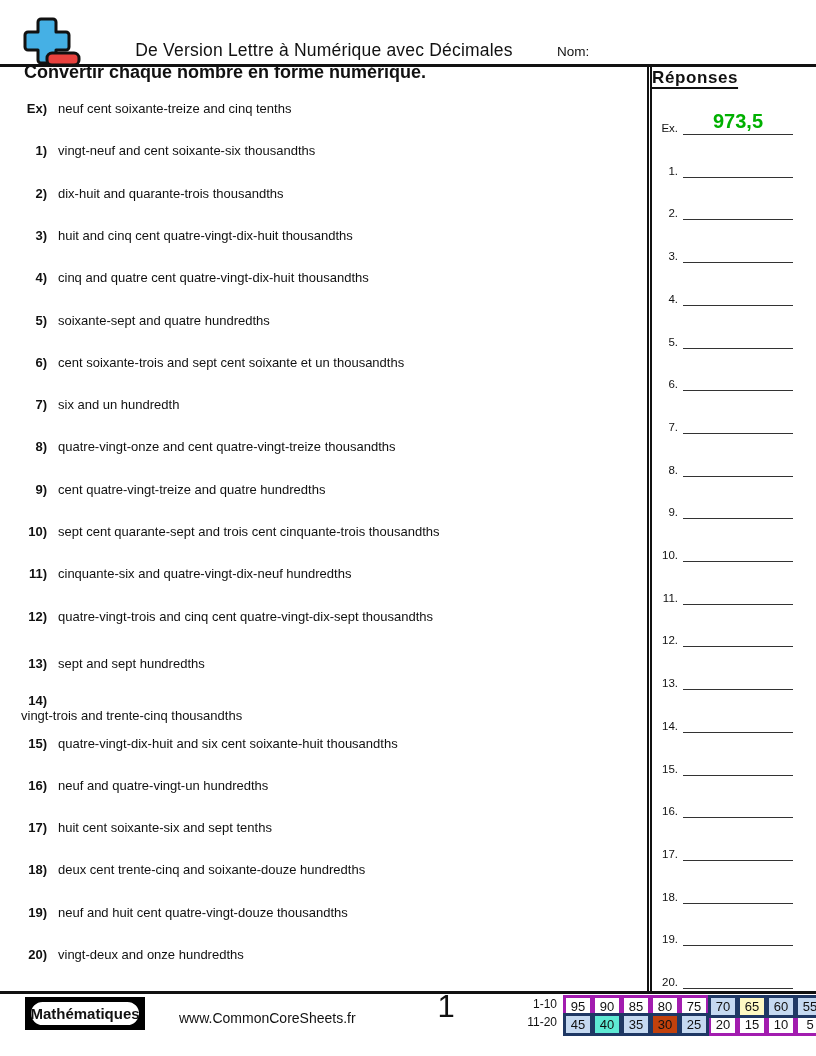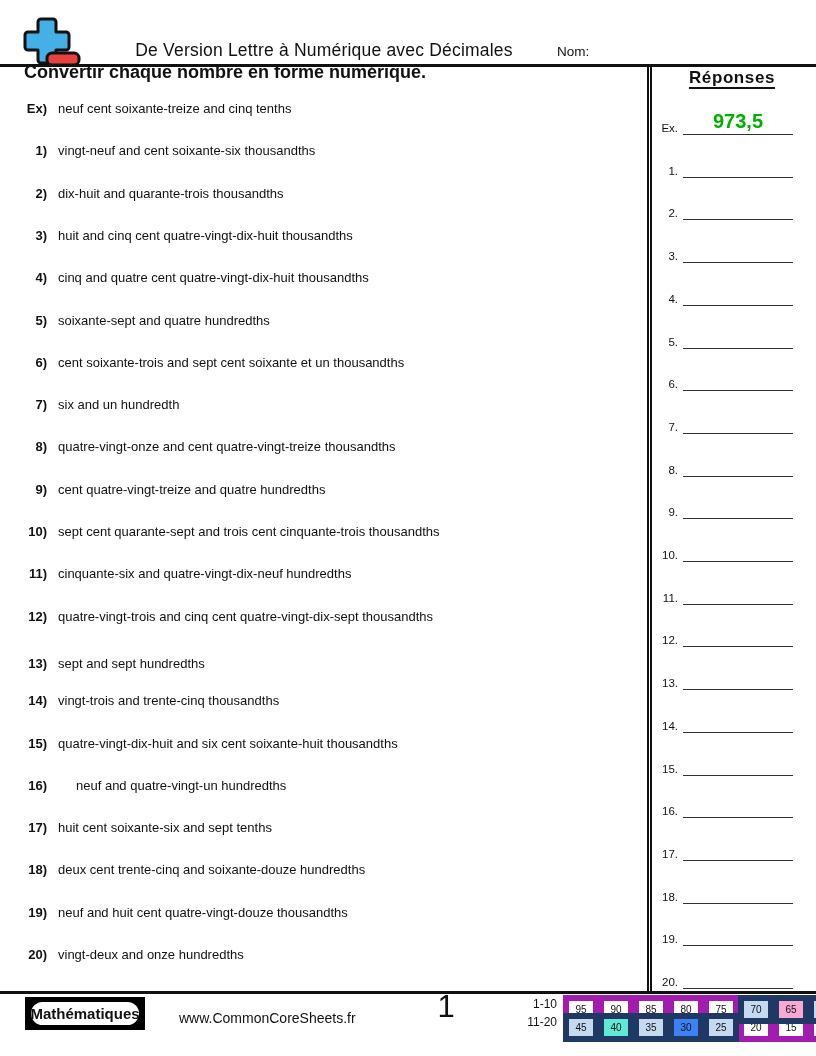--- a/index.html
+++ b/index.html
@@ -14,43 +14,43 @@
 
   .logo-svg  { position:absolute; left:21px; top:16px; z-index:2; }
   .title     { position:absolute; left:0; top:40px; width:648px; text-align:center; font-size:17.5px; letter-spacing:0.2px; }
   .nom       { position:absolute; left:557px; top:44px; font-size:13.5px; }
   .instruction { position:absolute; left:24px; top:62px; font-size:18px; font-weight:bold; }
 
   .q-row  { position:absolute; left:10px; width:632px; height:20px; display:flex; font-size:13px; white-space:nowrap; }
   .q-num  { width:37px; text-align:right; font-weight:bold; flex:none; }
   .q-text { margin-left:11px; }
 
-  .answers-title { position:absolute; left:652px; top:68px; width:160px; text-align:center;
+  .answers-title { position:absolute; left:652px; top:68px; width:160px; 
                    font-size:17px; font-weight:bold; letter-spacing:0.6px; }
   .answers-title span { text-decoration:underline; text-decoration-thickness:2px; text-underline-offset:4px; }
 
   .a-row  { position:absolute; left:648px; width:168px; height:30px; }
   .a-num  { position:absolute; left:0; bottom:1px; width:30px; text-align:right; font-size:11.5px; }
   .a-line { position:absolute; left:35px; bottom:0; width:110px; border-bottom:1.6px solid #333; }
   .a-val  { position:absolute; left:35px; bottom:2px; width:110px; text-align:center; font-size:20px; font-weight:bold; }
 
   .badge      { position:absolute; left:25px; top:997px; width:120px; height:33px; background:#000; }
   .badge-oval { position:absolute; left:4px; top:3px; right:4px; bottom:3px; background:#fff;
                 border:2.5px solid #000; border-radius:15px; display:flex; align-items:center;
                 justify-content:center; font-weight:bold; font-size:15px; box-sizing:border-box; }
   .website { position:absolute; left:179px; top:1010px; font-size:14px; }
   .pagenum { position:absolute; left:421px; top:989px; width:50px; text-align:center; font-size:31px; }
 
   .score       { position:absolute; left:0; top:995px; z-index:2; }
   .score-row   { display:flex; height:19px; }
   .score-row + .score-row { margin-top:-1px; }
   .score-label { width:557px; text-align:right; font-size:12px; line-height:19px; }
   .score-cells { display:flex; margin-left:6px; }
-  .score-cell  { width:24px; height:17px; border:6px solid #a21caf; line-height:17px; text-align:center;
-                 font-size:10px; margin-left:-1px; background:#fff; }
+  .score-cell  { width:24px; height:17px; border:3px solid #a21caf; line-height:17px; text-align:center;
+                 font-size:13px; margin-left:-1px; background:#fff; }
   .score-cell:first-child { margin-left:0; }
   .score-cell.hl { position:relative; z-index:1; }
 </style>
 </head>
 <body>
 
 <div class="page">
 
   <svg class="logo-svg" width="62" height="52" viewBox="0 0 62 52">
     <path d="M20,3 h12 a3,3 0 0 1 3,3 v10 h10 a3,3 0 0 1 3,3 v12 a3,3 0 0 1 -3,3 h-10 v10 a3,3 0 0 1 -3,3 h-12 a3,3 0 0 1 -3,-3 v-10 H7 a3,3 0 0 1 -3,-3 v-12 a3,3 0 0 1 3,-3 h10 v-10 a3,3 0 0 1 3,-3 z" fill="#45b0e5" stroke="#111" stroke-width="3" stroke-linejoin="round"></path>
@@ -113,29 +113,29 @@
     <span class="q-text">cinquante-six and quatre-vingt-dix-neuf hundredths</span>
   </div>
       <div class="q-row" style="top: 608.6px;">
     <span class="q-num">12)</span>
     <span class="q-text">quatre-vingt-trois and cinq cent quatre-vingt-dix-sept thousandths</span>
   </div>
       <div class="q-row" style="top: 650.9px; align-items: flex-end;">
     <span class="q-num">13)</span>
     <span class="q-text">sept and sept hundredths</span>
   </div>
-      <div class="q-row" style="top: 693.2px;">
+      <div class="q-row" style="top: 693.2px; flex-direction: column;">
     <span class="q-num">14)</span>
     <span class="q-text">vingt-trois and trente-cinq thousandths</span>
   </div>
       <div class="q-row" style="top: 735.5px;">
     <span class="q-num">15)</span>
     <span class="q-text">quatre-vingt-dix-huit and six cent soixante-huit thousandths</span>
   </div>
-      <div class="q-row" style="top: 777.8px; gap: 18px;">
+      <div class="q-row" style="top: 777.8px;">
     <span class="q-num">16)</span>
     <span class="q-text">neuf and quatre-vingt-un hundredths</span>
   </div>
       <div class="q-row" style="top: 820.1px;">
     <span class="q-num">17)</span>
     <span class="q-text">huit cent soixante-six and sept tenths</span>
   </div>
       <div class="q-row" style="top: 862.4px;">
     <span class="q-num">18)</span>
     <span class="q-text">deux cent trente-cinq and soixante-douze hundredths</span>
@@ -274,33 +274,33 @@
   <div class="score">
     <div class="score-row">
       <div class="score-label">1-10</div>
       <div class="score-cells">
           <div class="score-cell">95</div>
           <div class="score-cell">90</div>
           <div class="score-cell">85</div>
           <div class="score-cell">80</div>
           <div class="score-cell">75</div>
           <div class="score-cell hl" style="background: rgb(197, 217, 241); border-color: rgb(31, 56, 100);">70</div>
-          <div class="score-cell hl" style="background: #f9a8d4; border-color: rgb(31, 56, 100);">65</div>
+          <div class="score-cell hl" style="background: #fef9c3; border-color: rgb(31, 56, 100);">65</div>
           <div class="score-cell hl" style="background: rgb(197, 217, 241); border-color: rgb(31, 56, 100);">60</div>
           <div class="score-cell hl" style="background: rgb(197, 217, 241); border-color: rgb(31, 56, 100);">55</div>
           <div class="score-cell hl" style="background: rgb(197, 217, 241); border-color: rgb(31, 56, 100);">50</div>
         </div>
     </div>
     <div class="score-row">
       <div class="score-label">11-20</div>
       <div class="score-cells">
           <div class="score-cell hl" style="background: rgb(197, 217, 241); border-color: rgb(31, 56, 100);">45</div>
           <div class="score-cell hl" style="background: #5eead4; border-color: rgb(31, 56, 100);">40</div>
           <div class="score-cell hl" style="background: rgb(197, 217, 241); border-color: rgb(31, 56, 100);">35</div>
-          <div class="score-cell hl" style="background: #3b82f6; border-color: rgb(31, 56, 100);">30</div>
+          <div class="score-cell hl" style="background: #c2410c; border-color: rgb(31, 56, 100);">30</div>
           <div class="score-cell hl" style="background: rgb(197, 217, 241); border-color: rgb(31, 56, 100);">25</div>
           <div class="score-cell">20</div>
           <div class="score-cell">15</div>
           <div class="score-cell">10</div>
           <div class="score-cell">5</div>
           <div class="score-cell">0</div>
         </div>
     </div>
   </div>
 

